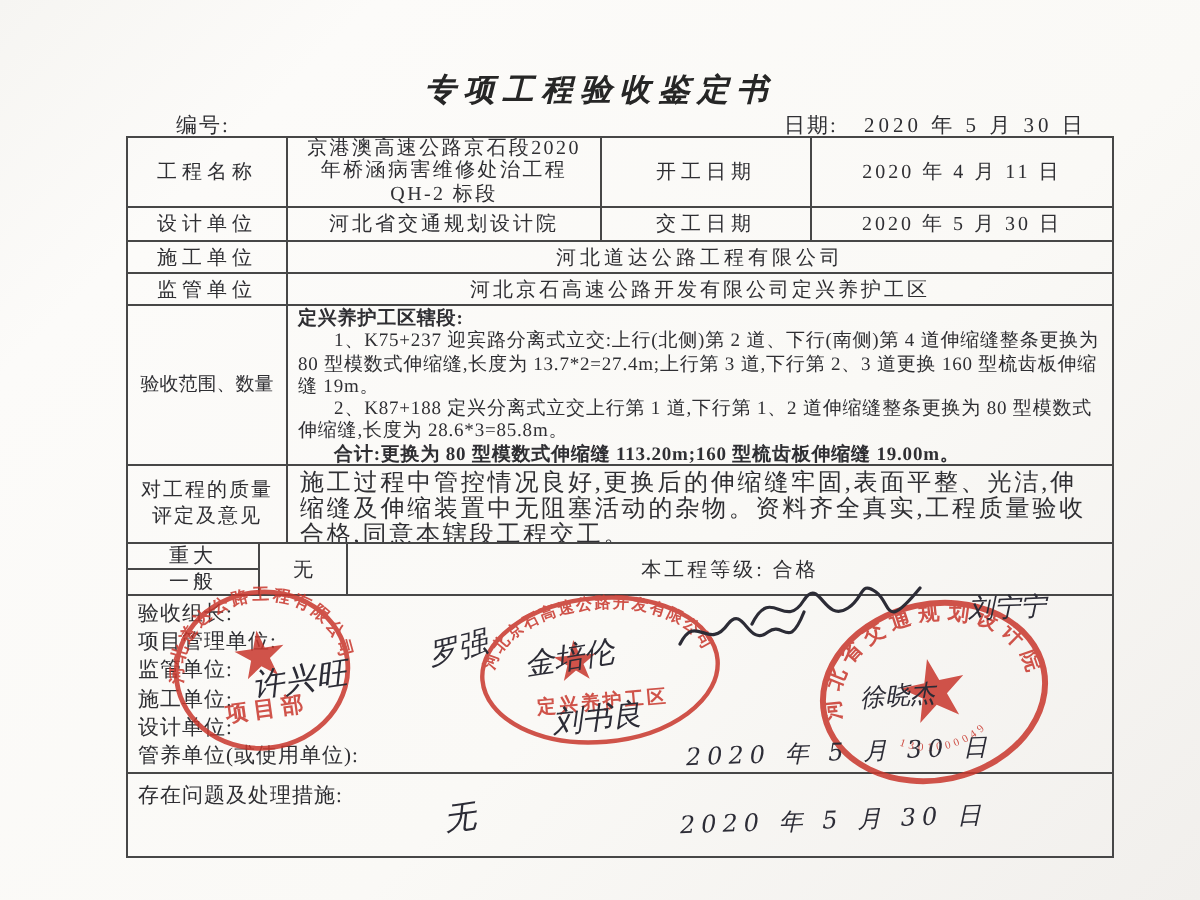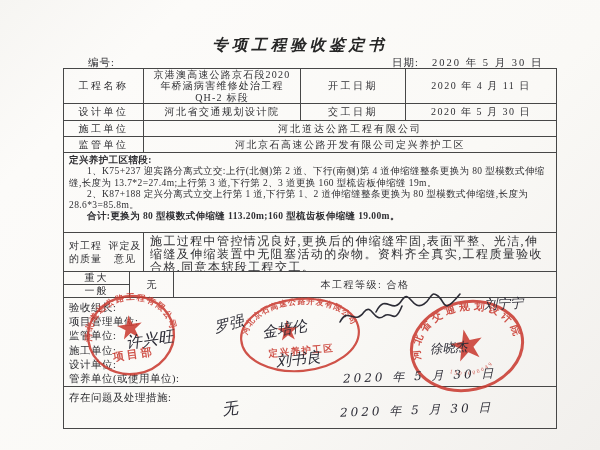--- a/index.html
+++ b/index.html
@@ -22,21 +22,21 @@
   .w105{width:105px;flex:none}.w66{width:66px;flex:none}.w44{width:44px;flex:none}
   .wrest{flex:1 1 auto;min-width:0}
   .lab{letter-spacing:2.5px}
   .tight{letter-spacing:0;font-size:9.5px}
   .padcell{padding:1px 4px;letter-spacing:1.2px;line-height:11.5px}
   .block{display:block;text-align:left;align-items:flex-start}
   .scope-cell{padding:2px 5px 0 5px;}
   .scope-cell p{margin:0;font-size:9.5px;line-height:11.3px;letter-spacing:0.4px;text-align:left;}
   .indent{text-indent:1.9em}
   .bold{font-weight:bold}
-  .two-line{flex-direction:row;line-height:13px;letter-spacing:1px}
+  .two-line{flex-direction:column;line-height:13px;letter-spacing:1px}
   .opinion-cell{padding:2px 6px;}
   .opinion-cell p{margin:0;font-size:12px;line-height:13px;letter-spacing:1.4px;text-align:left;}
   .col{flex-direction:column;padding:0;}
   .half{height:50%;width:100%;display:flex;align-items:center;justify-content:center;letter-spacing:2px;font-family:Liberation Serif, serif;}
   .half:first-child{border-bottom:1px solid #474747;}
   .signoff-cell{display:block;text-align:left;padding:3px 0 0 5px;}
   .signoff-cell .sline{font-size:10.5px;line-height:14.2px;letter-spacing:0.5px;}
   .issues-cell{display:block;text-align:left;padding:4px 0 0 5px;font-size:10.5px;letter-spacing:0.5px;}
   
   .overlay{position:absolute;left:0;top:0;width:600px;height:450px;pointer-events:none;}
@@ -76,20 +76,21 @@
       <div class="tc w80 lab">施工单位</div>
       <div class="tc wrest" style="letter-spacing:2px">河北道达公路工程有限公司</div>
     </div>
 
     <div class="tr" style="height:16px">
       <div class="tc w80 lab">监管单位</div>
       <div class="tc wrest" style="letter-spacing:1.5px">河北京石高速公路开发有限公司定兴养护工区</div>
     </div>
 
     <div class="tr" style="height:80px">
+      <div class="tc w80 tight">验收范围、数量</div>
       <div class="tc wrest block scope-cell">
         <p class="bold">定兴养护工区辖段:</p>
         <p class="indent">1、K75+237 迎宾路分离式立交:上行(北侧)第 2 道、下行(南侧)第 4 道伸缩缝整条更换为 80 型模数式伸缩缝,长度为 13.7*2=27.4m;上行第 3 道,下行第 2、3 道更换 160 型梳齿板伸缩缝 19m。</p>
         <p class="indent">2、K87+188 定兴分离式立交上行第 1 道,下行第 1、2 道伸缩缝整条更换为 80 型模数式伸缩缝,长度为 28.6*3=85.8m。</p>
         <p class="indent bold">合计:更换为 80 型模数式伸缩缝 113.20m;160 型梳齿板伸缩缝 19.00m。</p>
       </div>
     </div>
 
     <div class="tr" style="height:39px">
       <div class="tc w80 two-line">

